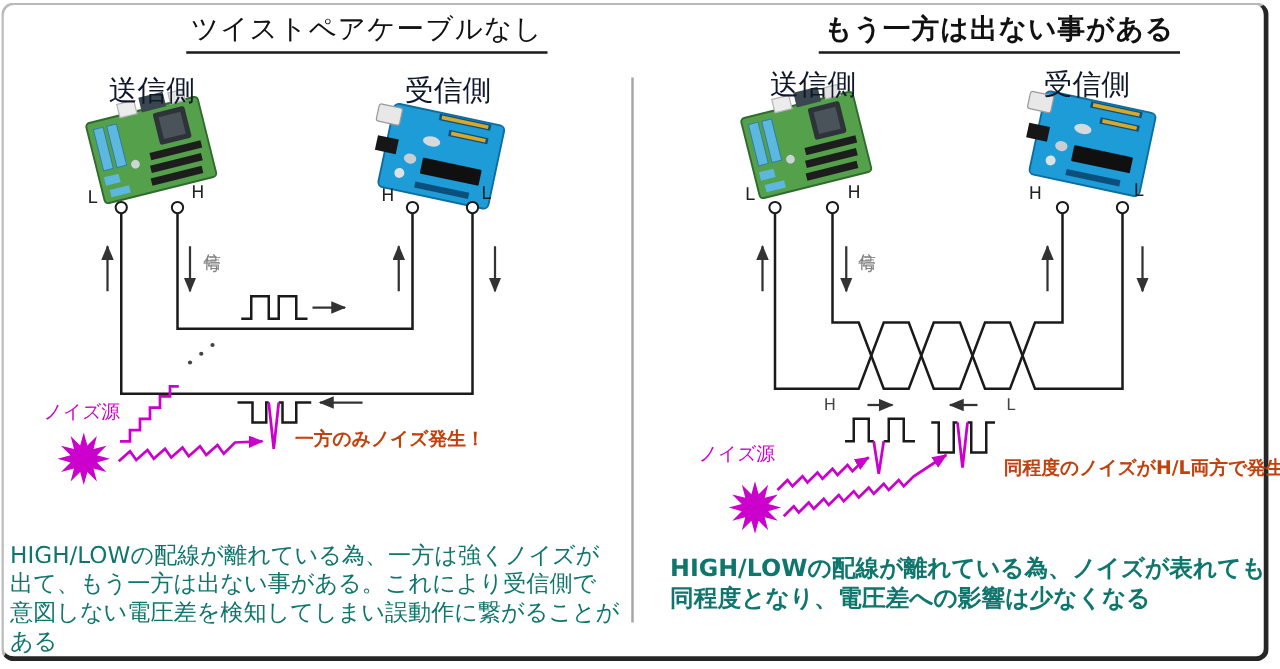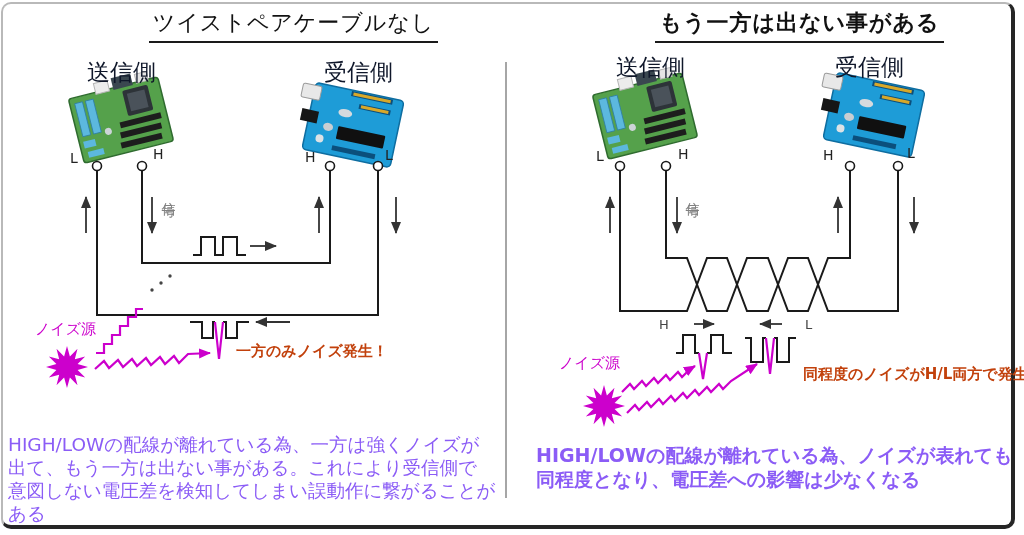--- a/index.html
+++ b/index.html
@@ -15,21 +15,21 @@
   .title-wrap{top:8px;width:505px;text-align:center;font-size:22px;letter-spacing:1px;padding-left:41px;}
   .title-wrap.l{left:0;}
   .title-wrap.r{left:506px;font-weight:bold;}
   .title-wrap span{display:inline-block;padding:0 4px 3px 4px;border-bottom:2px solid #1a1a1a;}
   .side-label{font-size:23px;color:#0f172a;}
   .term{font-size:14px;color:#222;}
   .sig{font-size:14px;color:#808080;writing-mode:vertical-rl;letter-spacing:3px;}
   .wirelbl{font-size:13px;color:#444;}
   .noise-src{font-size:15px;color:#cc00cc;}
   .callout{font-size:15px;font-weight:bold;color:#c2410c;}
-  .desc{white-space:pre-line;color:#8b5cf6;}
+  .desc{white-space:pre-line;color:#0f766e;}
   .desc.l{font-size:18.5px;line-height:23px;}
   .desc.r{font-size:19px;font-weight:bold;line-height:24px;}
 </style>
 </head>
 <body>
 
 <div class="frame"></div>
 <div class="divider"></div>
 
 <svg class="diagram" width="1024" height="535" viewBox="0 0 1024 535">

